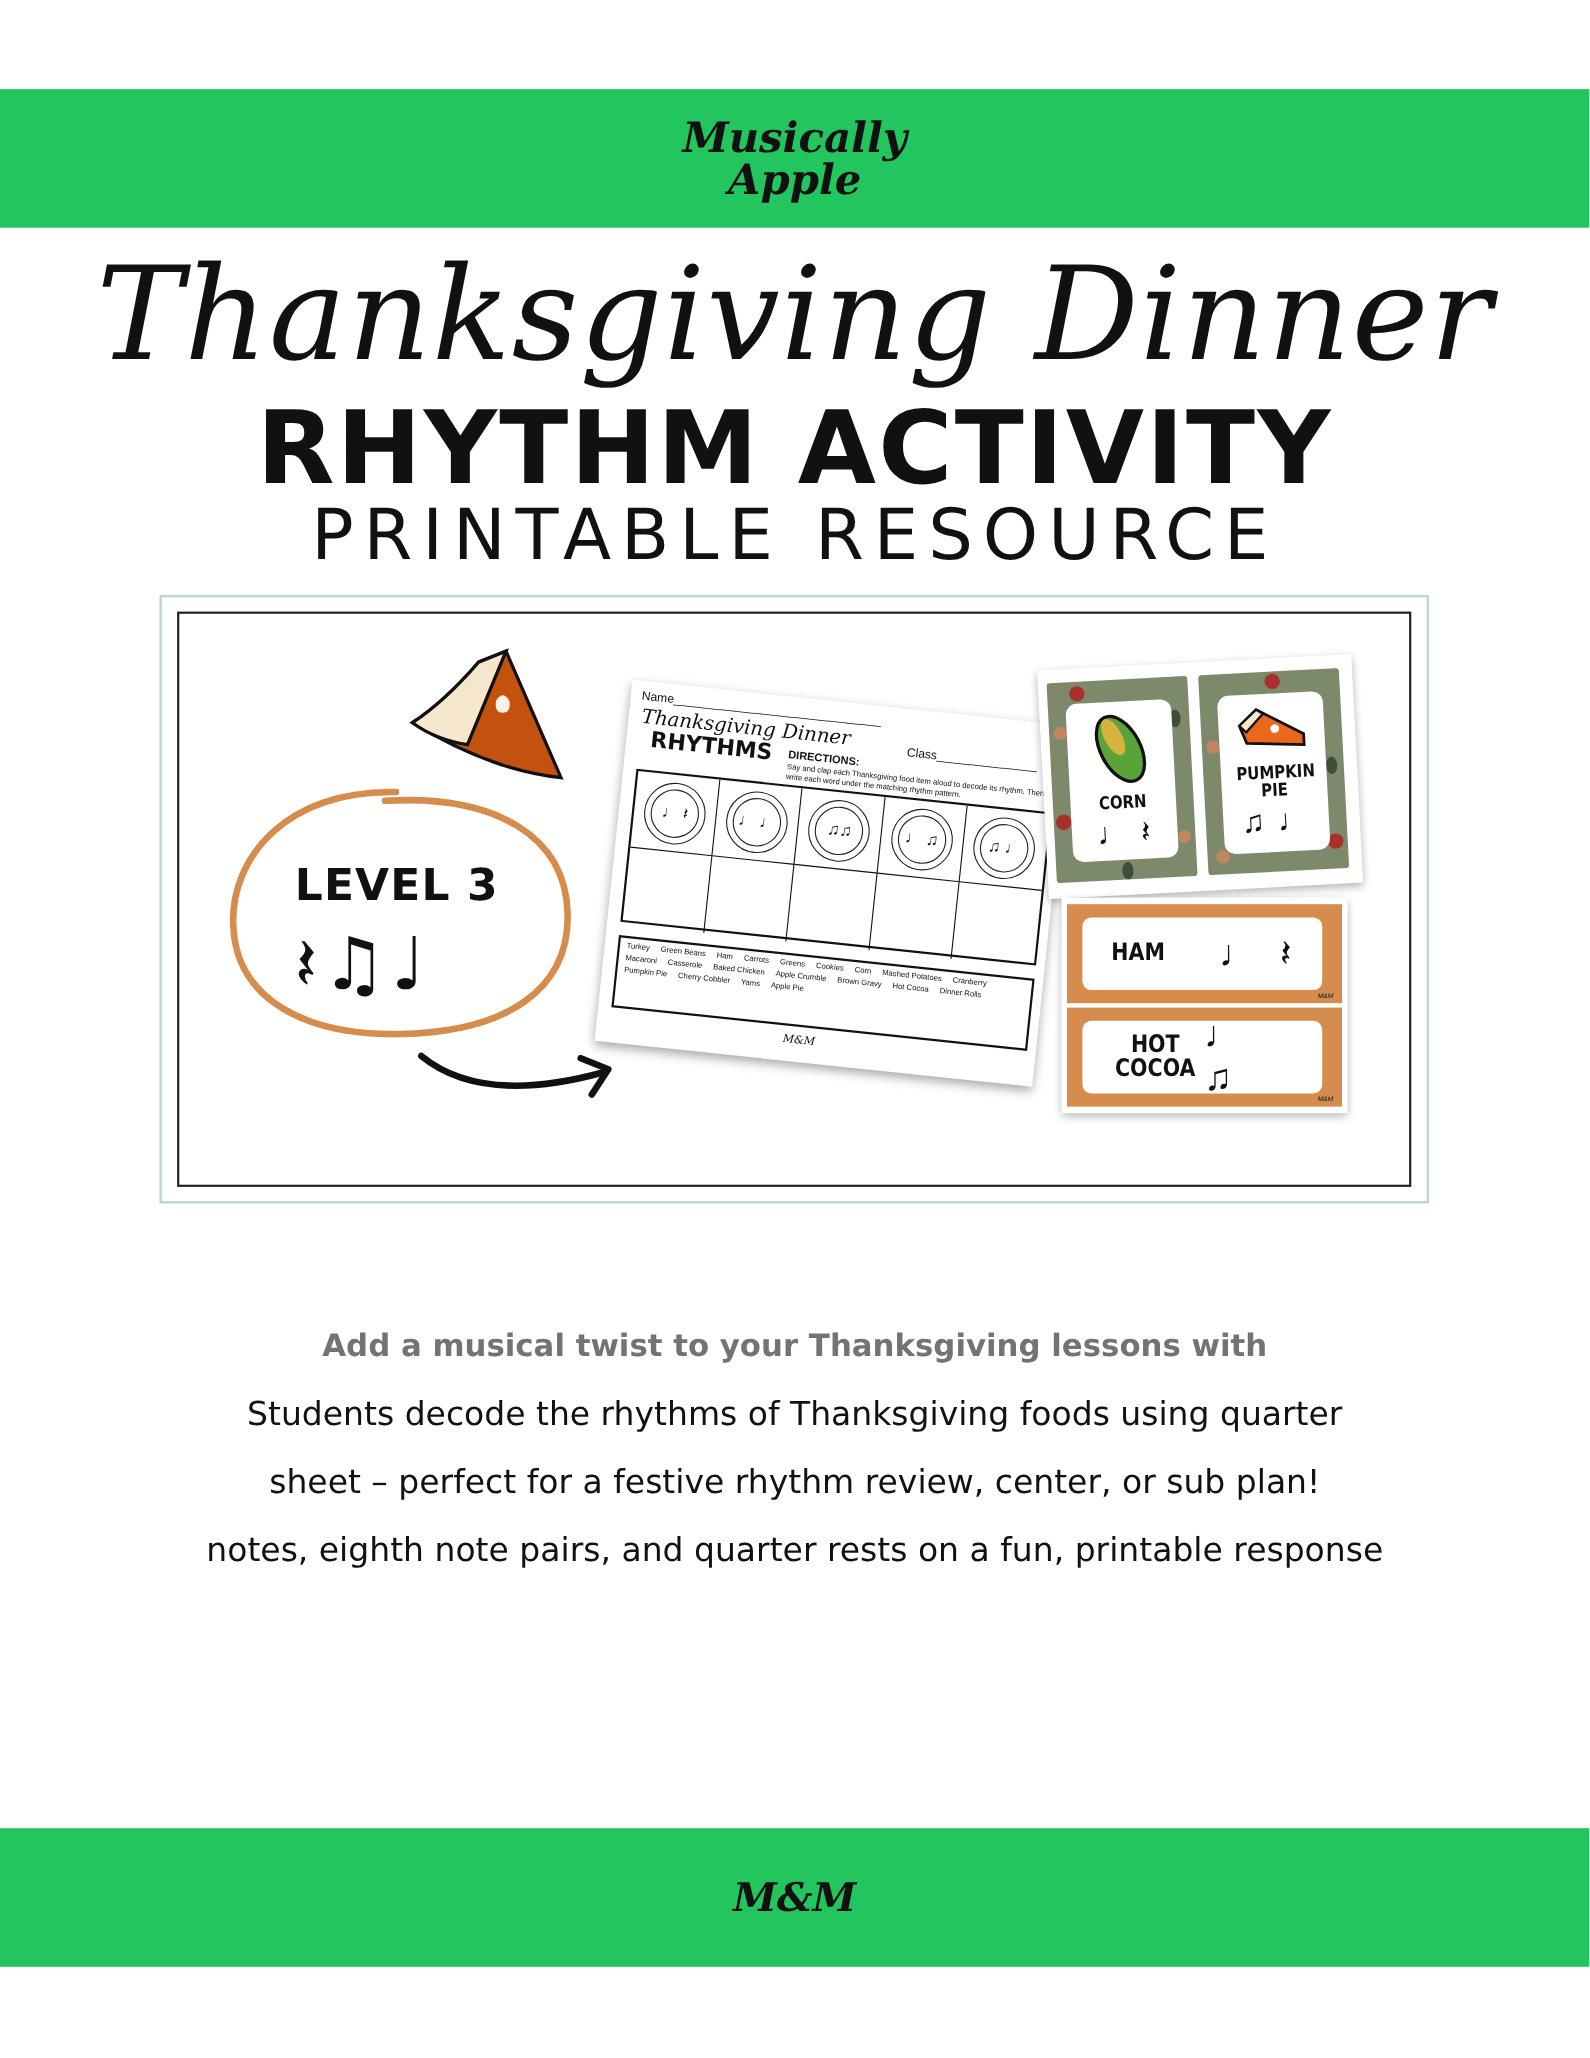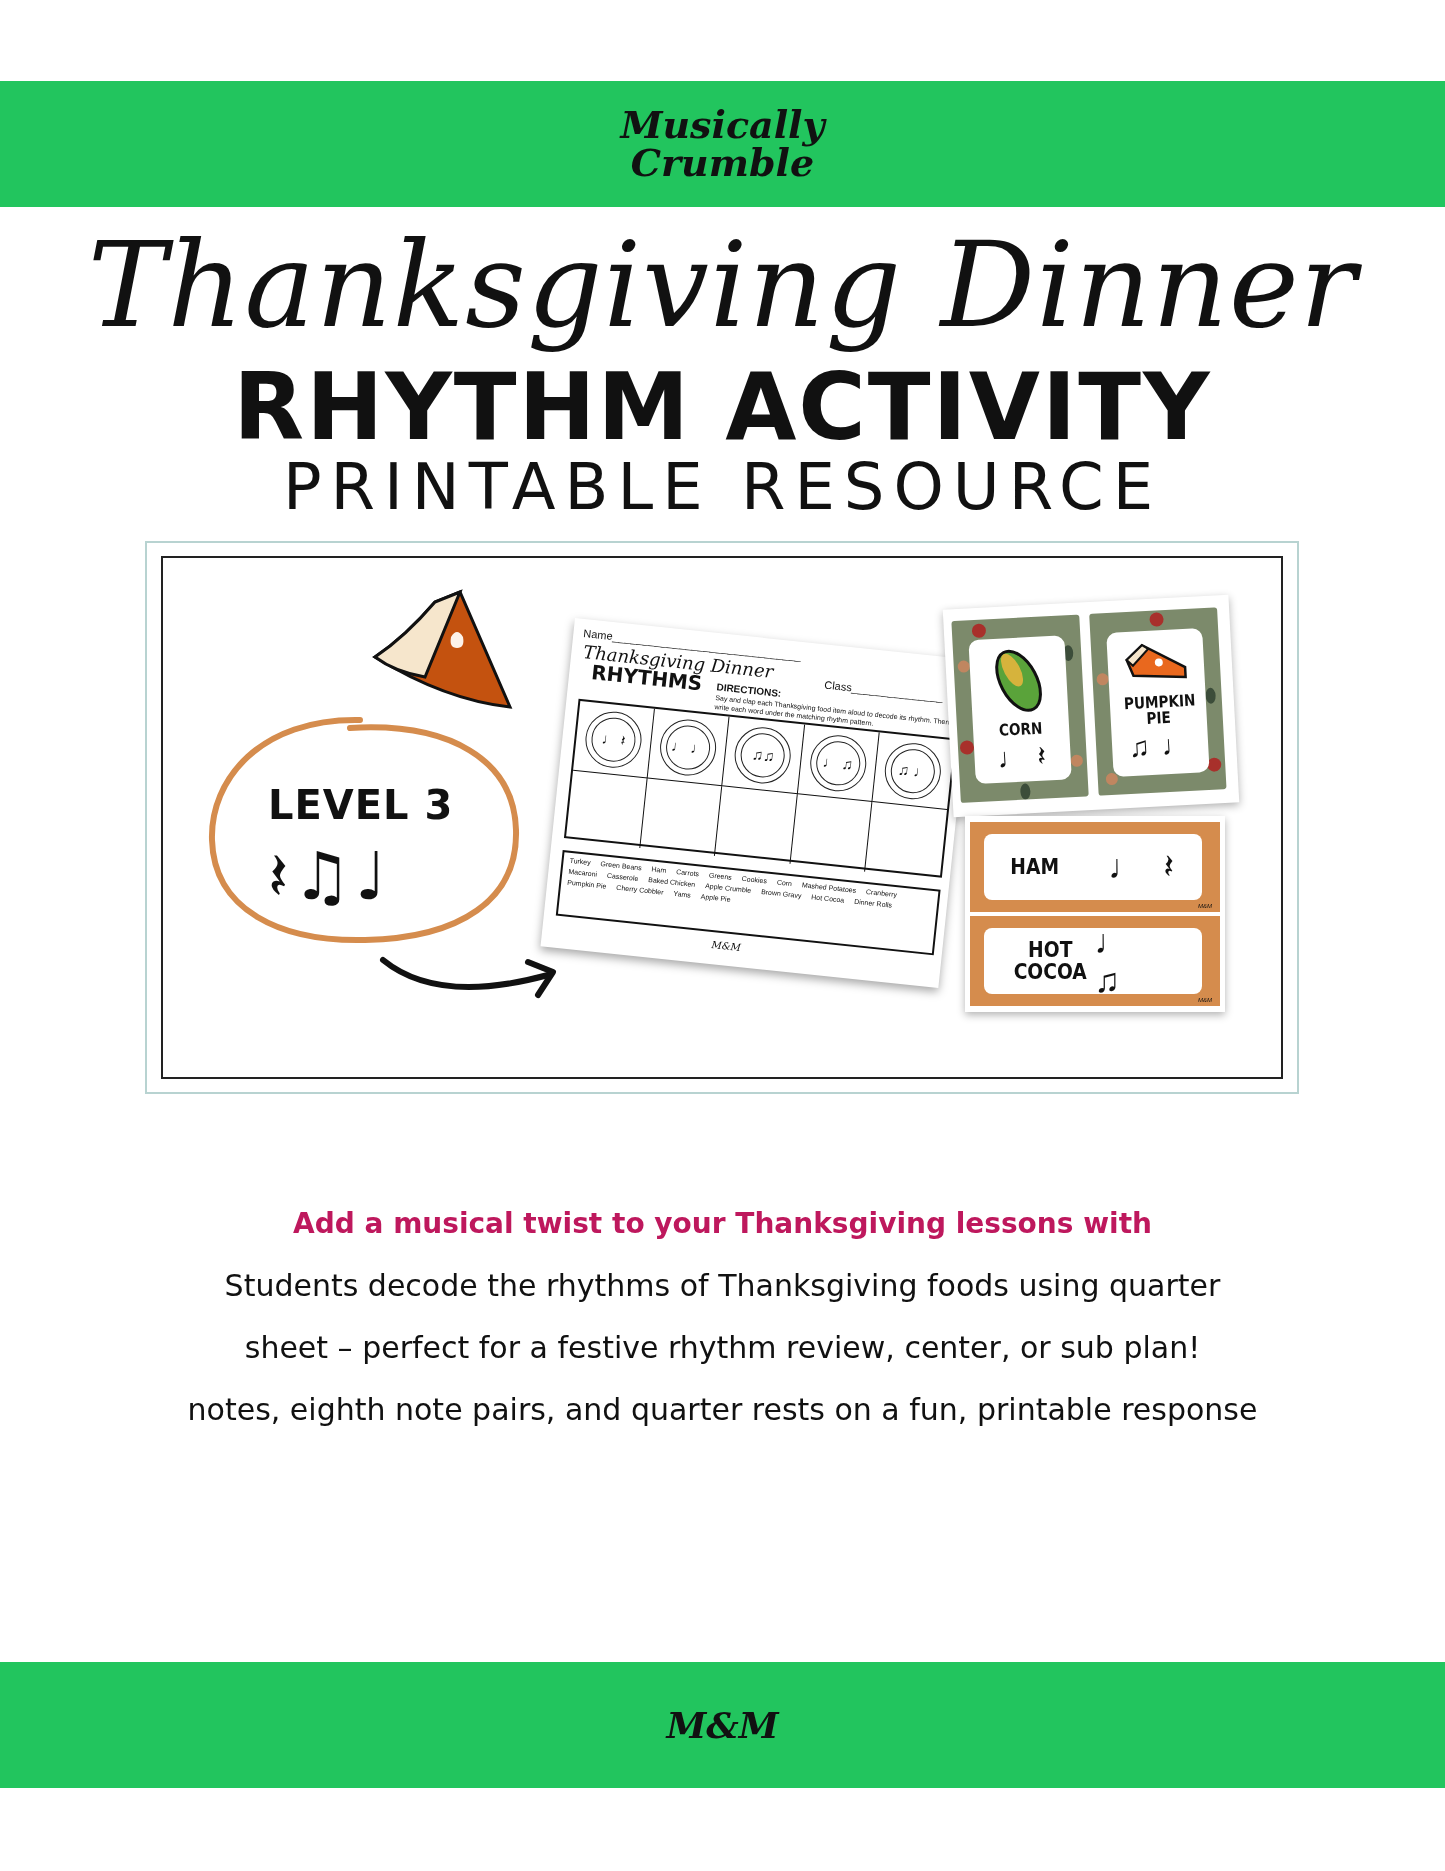--- a/index.html
+++ b/index.html
@@ -38,30 +38,30 @@
   .fcard .white { position:absolute; left:16px; top:20px; width:96px; height:144px; background:#fff; border-radius:10px; display:flex; flex-direction:column; align-items:center; }
   .fcard .lbl { font-family:"DejaVu Sans", sans-serif; font-weight:bold; font-size:16px; line-height:16px; text-align:center; margin-top:6px; transform:scaleX(0.85); }
   .fcard .nt { font-size:28px; margin-top:4px; letter-spacing:2px; }
   .wcards { position:absolute; left:965px; top:816px; width:260px; height:196px; background:#fff; box-shadow:0 3px 8px rgba(0,0,0,0.3); }
   .wcard { position:absolute; left:5px; width:250px; height:90px; background:#d58c4d; }
   .wcard .w-inner { position:absolute; left:14px; top:12px; width:218px; height:66px; background:#fff; border-radius:8px; display:flex; align-items:center; justify-content:space-between; padding:0 22px; box-sizing:border-box; }
   .wcard .w-label { font-family:"DejaVu Sans", sans-serif; font-weight:bold; font-size:22px; line-height:22px; text-align:center; transform:scaleX(0.85); }
   .wcard .w-notes { font-size:34px; letter-spacing:6px; }
   .wcard .w-mark { position:absolute; right:8px; bottom:3px; font-size:6px; font-style:italic; }
   .desc { position:absolute; left:140px; width:1165px; text-align:center; }
-  .desc .bold { font-family:"DejaVu Sans", sans-serif; font-weight:bold; font-size:28px; line-height:62px; color:#be185d; }
+  .desc .bold { font-family:"DejaVu Sans", sans-serif; font-weight:bold; font-size:28px; line-height:62px; color:#737373; }
   .desc .reg { font-family:"DejaVu Sans", sans-serif; font-size:30px; line-height:62px; color:#111; }
 </style>
 </head>
 <body>
 
 <div class="band top">
   <div class="logo-top">
     <span>Musically</span>
-    <span>Crumble</span>
+    <span>Apple</span>
   </div>
 </div>
 
 <div class="title-script">Thanksgiving Dinner</div>
 <div class="title-main">RHYTHM ACTIVITY</div>
 <div class="title-sub">PRINTABLE RESOURCE</div>
 
 <div class="frame-outer"></div>
 <div class="frame-inner"></div>
 

